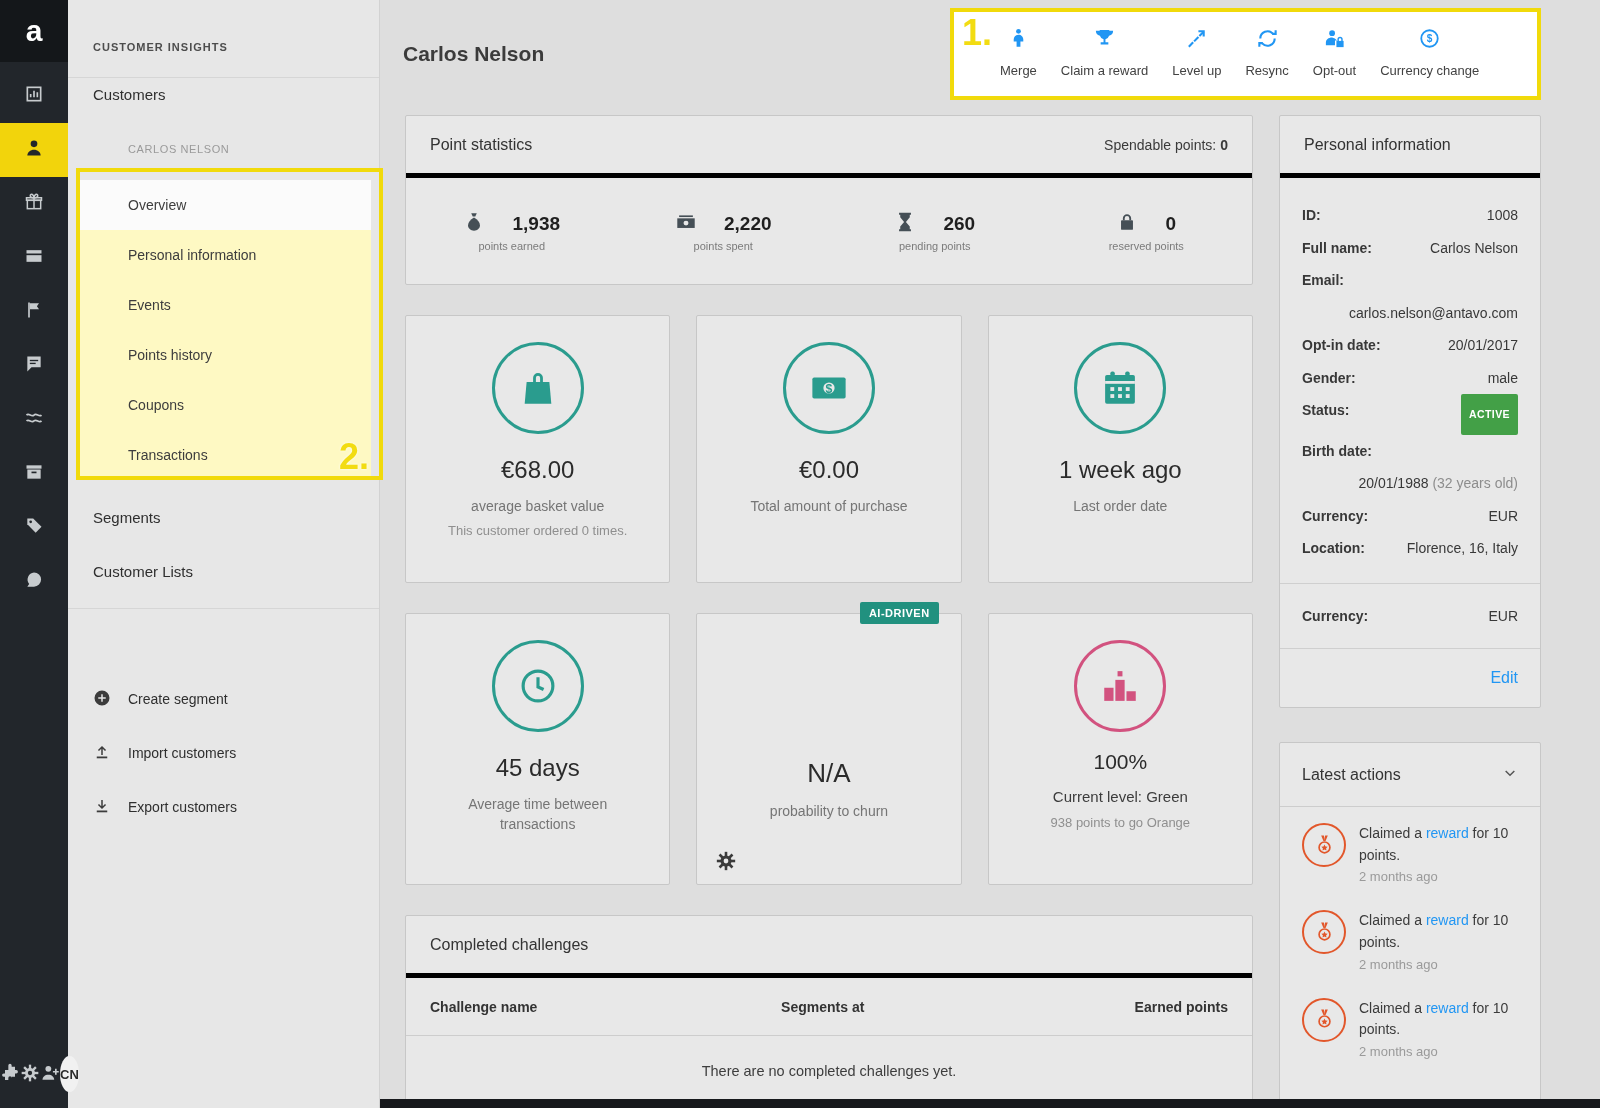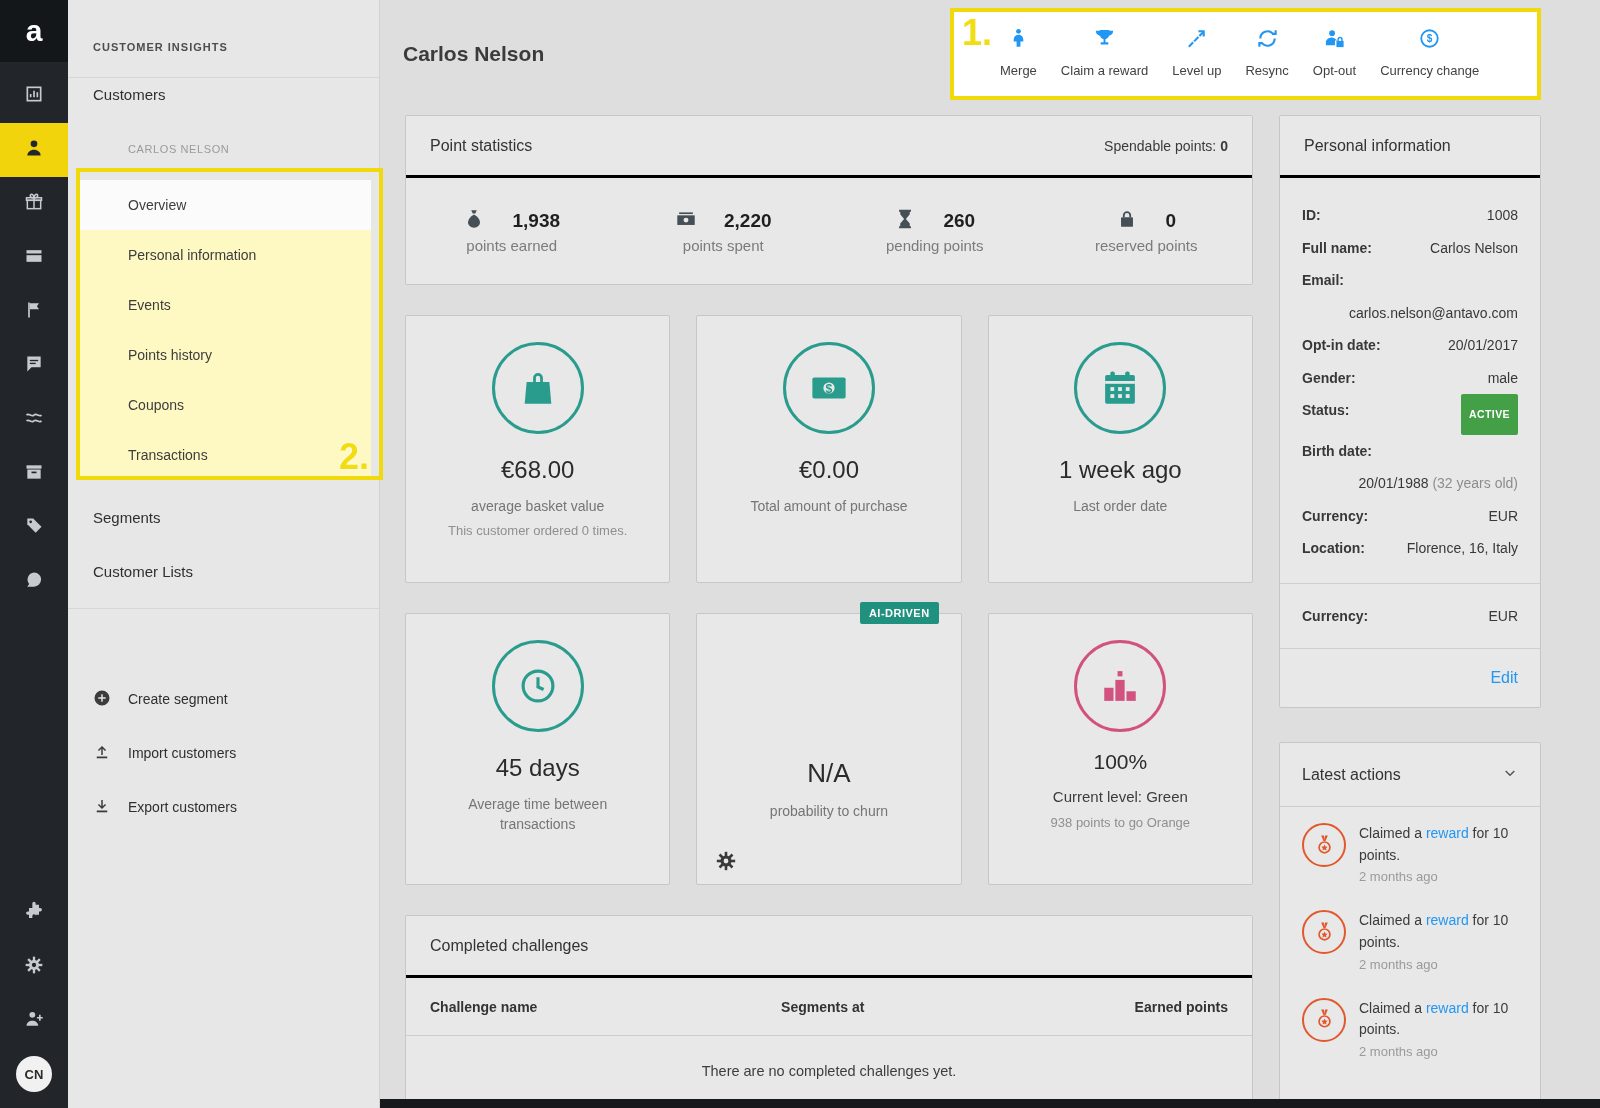--- a/index.html
+++ b/index.html
@@ -7,21 +7,21 @@
   body { font-family: "Liberation Sans", sans-serif; background: #dedede; overflow: hidden; color: #333; }
   #app { position: relative; width: 1600px; height: 1108px; overflow: hidden; }
 
   
   .rail { position: absolute; left: 0; top: 0; width: 68px; height: 100%; background: #22262b; display: flex; flex-direction: column; z-index: 30; }
   .rail-logo { height: 62px; background: #14171a; color: #fff; display: flex; align-items: center; justify-content: center; font-size: 30px; font-weight: bold; cursor: pointer; }
   .rail-spacer { height: 7px; }
   .rail-item { height: 54px; display: flex; align-items: center; justify-content: center; color: #c7cbce; cursor: pointer; --hole: #22262b; }
   .rail-item svg { width: 20px; height: 20px; }
   .rail-item.selected { background: #f2d40c; color: #23262a; --hole: #f2d40c; }
-  .rail-bottom { margin-top: auto; display: flex; flex-direction: column; }
+  .rail-bottom { margin-top: auto; display: flex; flex-direction: row; }
   .rail-avatar { width: 36px; height: 36px; border-radius: 50%; background: #f1f1f1; color: #2b2b2b; font-size: 13px; font-weight: bold; display: flex; align-items: center; justify-content: center; margin: 8px auto 16px; cursor: pointer; }
 
   
   .sidebar { position: absolute; left: 68px; top: 0; width: 312px; height: 100%; background: #e7e7e7; border-right: 1px solid #d2d2d2; z-index: 10; }
   .sb-header { position: absolute; top: 16px; left: 0; right: 0; height: 62px; display: flex; align-items: center; padding-left: 25px; font-size: 11px; font-weight: bold; letter-spacing: 1px; color: #4d4d4d; border-bottom: 1px solid #d6d6d6; }
   .sb-customers { position: absolute; top: 86px; left: 25px; font-size: 15px; color: #2f2f2f; cursor: pointer; }
   .sb-customer-label { position: absolute; top: 143px; left: 60px; font-size: 11px; letter-spacing: .6px; color: #9a9a9a; }
   .sb-menu { position: absolute; top: 180px; left: 12px; width: 291px; background: #fef9c3; z-index: 4; }
   .sb-menu-item { height: 50px; display: flex; align-items: center; padding-left: 48px; font-size: 14px; color: #3d3d3d; cursor: pointer; }
   .sb-menu-item.active { background: #fbfbfb; }
@@ -37,32 +37,32 @@
   .main { position: absolute; left: 380px; top: 0; right: 0; bottom: 0; overflow: hidden; }
   .page-title { position: absolute; left: 23px; top: 42px; font-size: 21px; color: #3b3b3b; }
 
   .toolbar-box { position: absolute; left: 570px; top: 8px; width: 591px; height: 92px; background: #ffffff; border: 4px solid #f1da0b; display: flex; align-items: flex-start; gap: 24px; padding: 15px 10px 0 46px; z-index: 8; }
   .toolbar-box .anno-num { position: absolute; left: 8px; top: 0px; }
   .toolbar-item { display: flex; flex-direction: column; align-items: center; gap: 9px; cursor: pointer; }
   .toolbar-item svg { width: 23px; height: 23px; color: #2196f3; }
   .tb-label { font-size: 13px; color: #424242; white-space: nowrap; }
 
   .panel { position: absolute; background: #e8e8e8; border: 1px solid #c7c7c7; border-radius: 2px; }
-  .panel-header { height: 62px; display: flex; align-items: center; justify-content: space-between; padding: 0 24px; border-bottom: 3px solid #000000; font-size: 16px; color: #333; }
+  .panel-header { height: 62px; display: flex; align-items: center; justify-content: space-between; padding: 0 24px; border-bottom: 5px solid #000000; font-size: 16px; color: #333; }
 
   
   .stats-card { left: 25px; top: 115px; width: 848px; height: 170px; }
   .spendable { font-size: 14px; color: #3a3a3a; }
   .spendable b { margin-left: 4px; }
   .stats-row { display: flex; height: 106px; align-items: center; }
   .stat { flex: 1; text-align: center; }
   .stat-top { display: flex; align-items: center; justify-content: center; gap: 27px; }
   .stat-top svg { width: 22px; height: 22px; color: #454f56; }
   .stat-value { font-size: 19px; font-weight: bold; color: #1f1f1f; }
-  .stat-label { margin-top: 3px; font-size: 15px; color: #7b7b7b; }
+  .stat-label { margin-top: 3px; font-size: 11px; color: #7b7b7b; }
 
   
   .grid { position: absolute; left: 25px; top: 315px; width: 848px; display: grid; grid-template-columns: repeat(3, 1fr); grid-template-rows: 268px 272px; gap: 30px 26px; }
   .metric-card { position: relative; background: #e8e8e8; border: 1px solid #c7c7c7; border-radius: 2px; display: flex; flex-direction: column; align-items: center; padding: 26px 18px 0; text-align: center; }
   .circle { width: 92px; height: 92px; border-radius: 50%; border: 3px solid #2a9c8e; color: #2a9c8e; display: flex; align-items: center; justify-content: center; flex-shrink: 0; }
   .circle svg { width: 42px; height: 42px; }
   .circle.pink { border-color: #d2527f; color: #d2527f; }
   .metric-value { margin-top: 22px; font-size: 24px; color: #2b2b2b; }
   .metric-value.small { font-size: 21px; margin-top: 18px; }
   .metric-label { margin-top: 12px; font-size: 14px; color: #757575; line-height: 1.45; max-width: 190px; }

